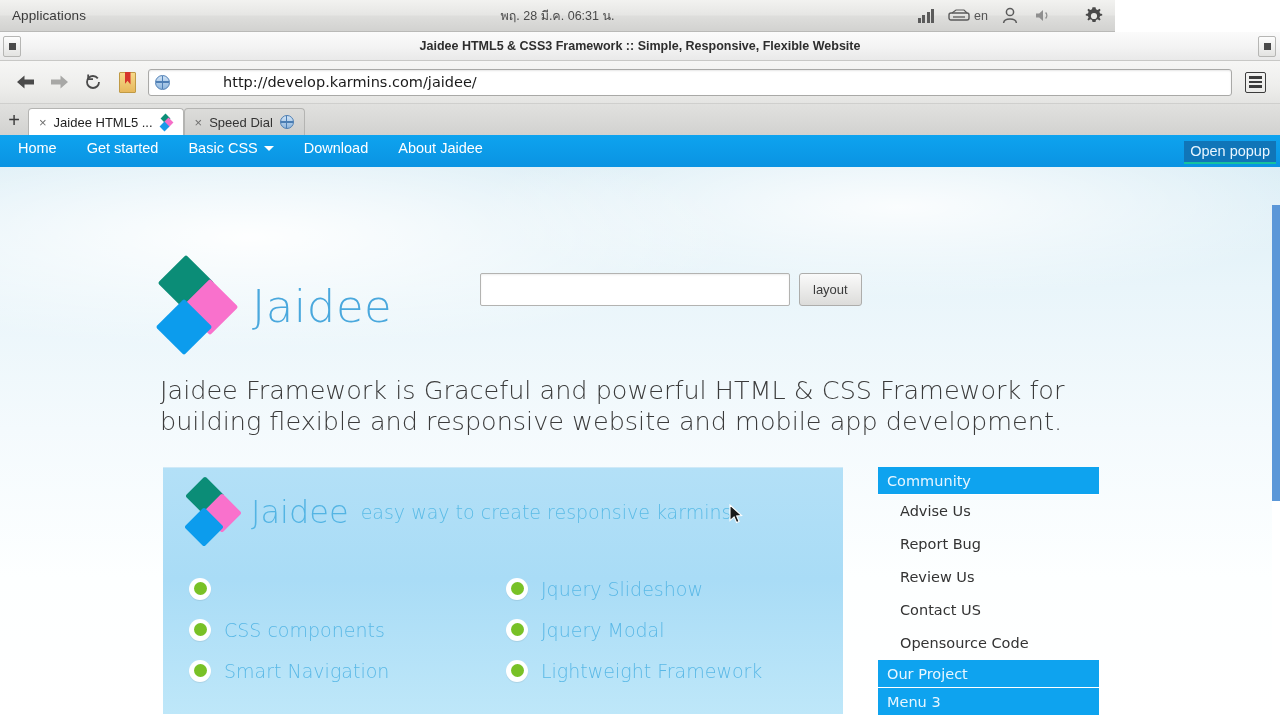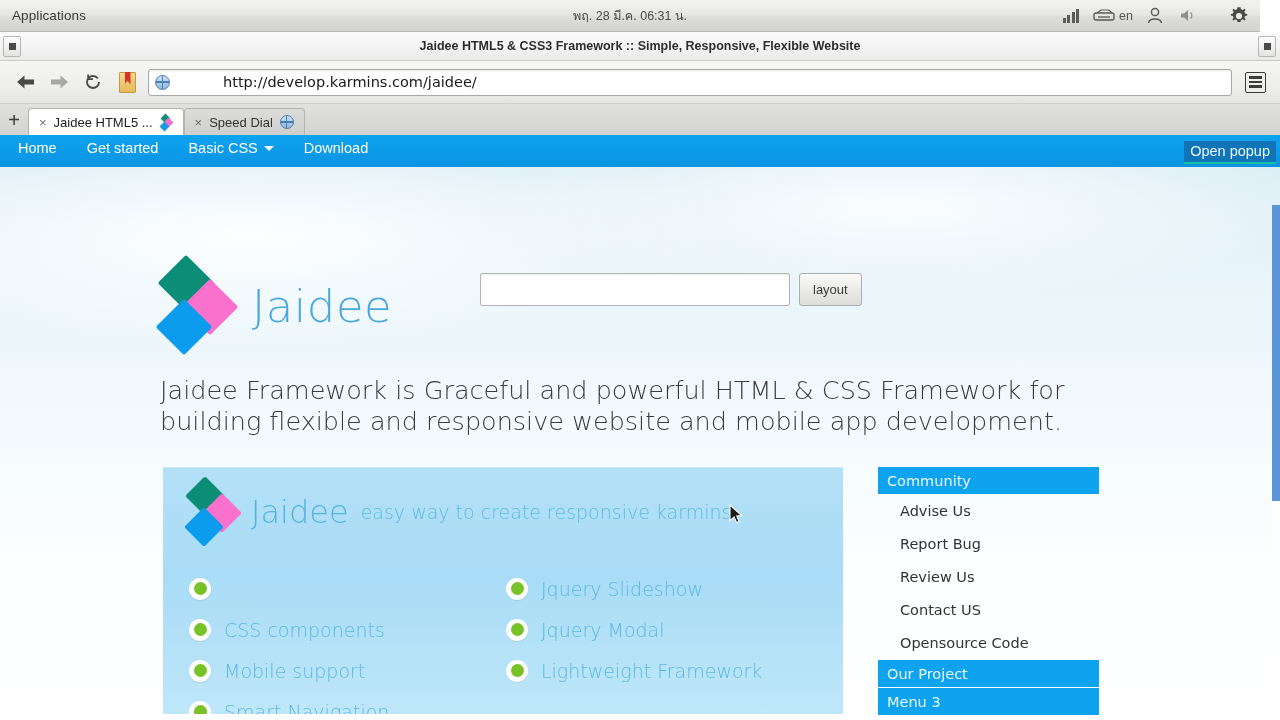--- a/index.html
+++ b/index.html
@@ -6,21 +6,21 @@
   html, body {
     width: 1280px; height: 720px;
     overflow: hidden;
     font-family: "Liberation Sans", sans-serif;
     background: #ffffff;
   }
 
   
   #os-panel {
     position: absolute; top: 0; left: 0;
-    width: 1260px; height: 32px;
+    width: 1115px; height: 32px;
     background: linear-gradient(to bottom, #f2f2f0 0%, #e6e6e4 48%, #dededc 52%, #d2d2d0 100%);
     border-bottom: 1px solid #b9b9b7;
     display: flex; align-items: center;
   }
   #os-panel .apps-menu {
     font-size: 13.5px; color: #3a3a3a; padding: 0 10px 0 12px;
     line-height: 31px; letter-spacing: .1px;
   }
   #os-panel .clock {
     position: absolute; left: 0; right: 0; text-align: center;
@@ -401,20 +401,23 @@
     <div class="nav-item">
         <span>Get started</span>
       </div>
     <div class="nav-item">
       <span>Basic CSS</span>
       <span class="caret-down"></span>
     </div>
     <div class="nav-item">
         <span>Download</span>
       </div>
+    <div class="nav-item">
+        <span>About Jaidee</span>
+      </div>
     <div id="open-popup">Open popup</div>
   </div>
 
   <div id="hero">
 
     <div id="brand-row">
       <span class="logo-diamonds">
         <i class="d-teal"></i>
           <i class="d-pink"></i>
           <i class="d-blue"></i>
@@ -444,24 +447,20 @@
         <div class="feat-col">
           <div class="feat-item">
             <span class="bullet"></span>
           </div>
           <div class="feat-item">
             <span class="bullet"></span>
             <span class="feat-label">CSS components</span>
           </div>
           <div class="feat-item">
             <span class="bullet"></span>
-            <span class="feat-label">Mobile support</span>
-          </div>
-          <div class="feat-item">
-            <span class="bullet"></span>
             <span class="feat-label">Smart Navigation</span>
           </div>
         </div>
         <div class="feat-col">
           <div class="feat-item">
             <span class="bullet"></span>
             <span class="feat-label">Jquery Slideshow</span>
           </div>
           <div class="feat-item">
             <span class="bullet"></span>

